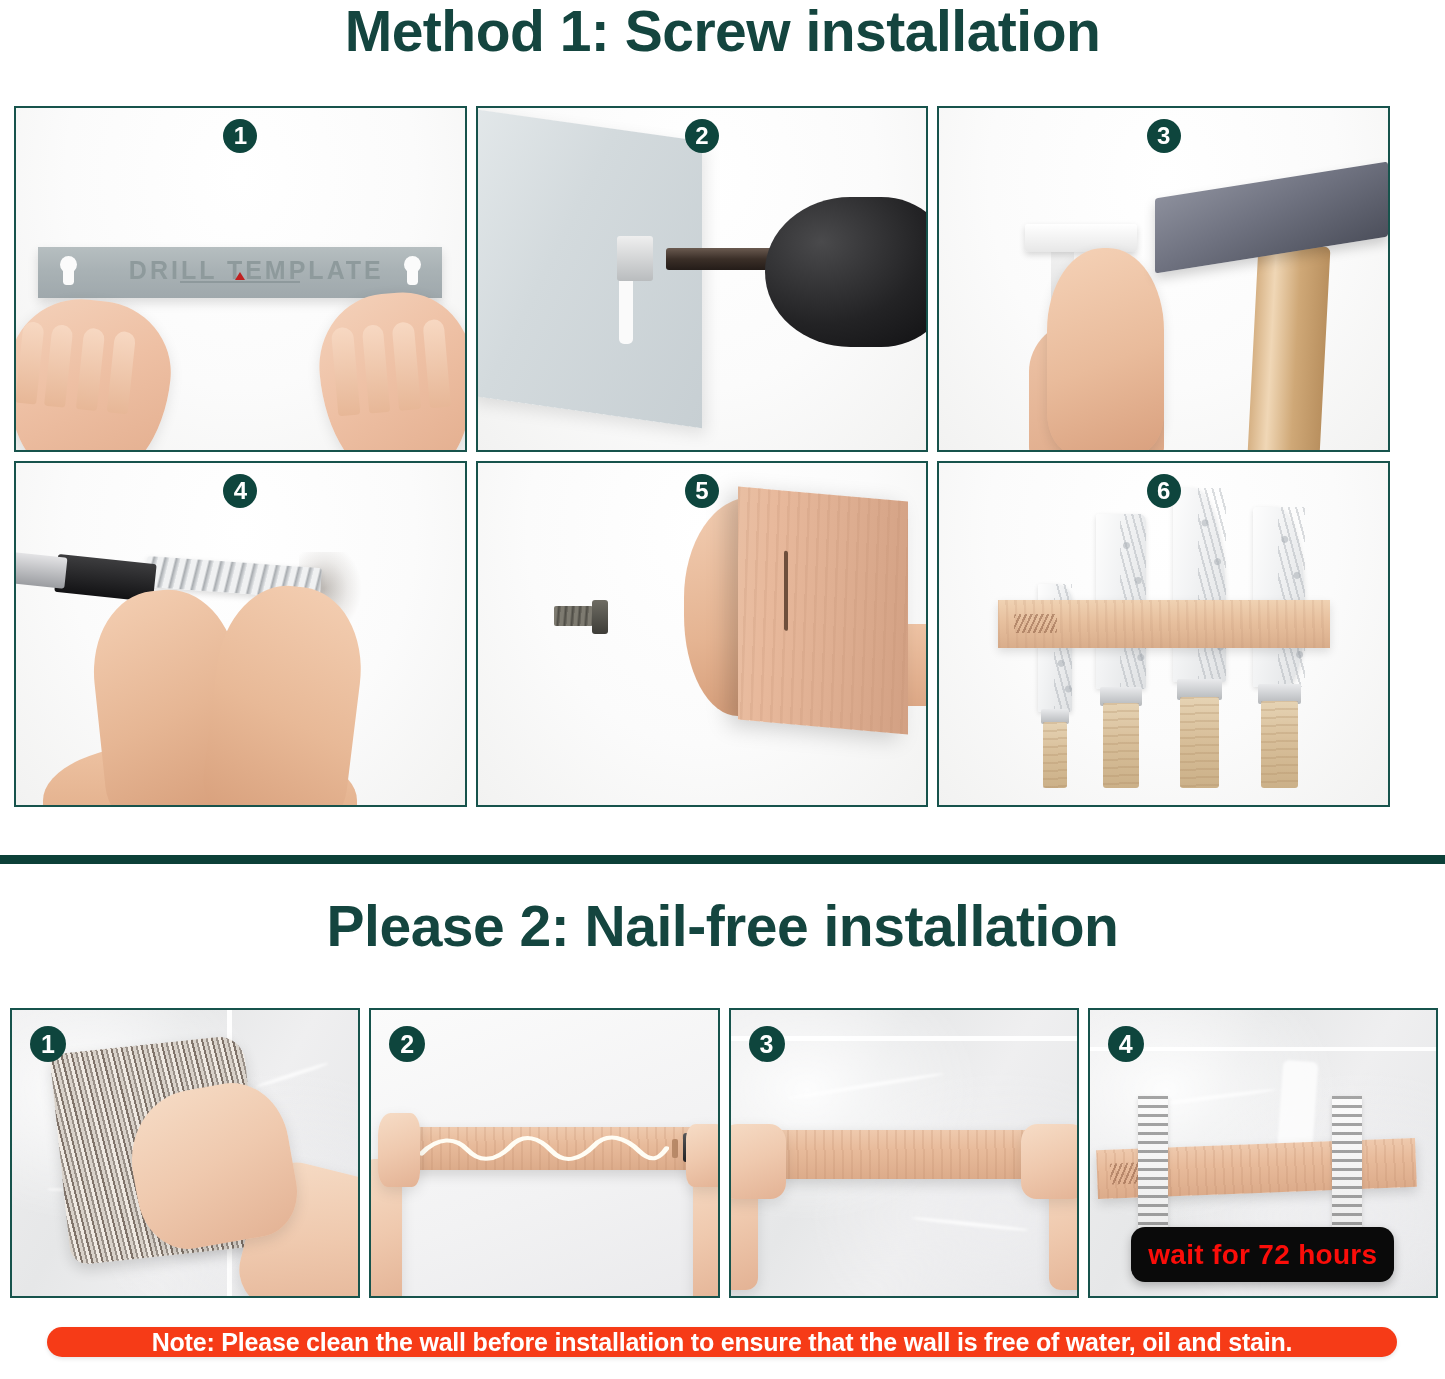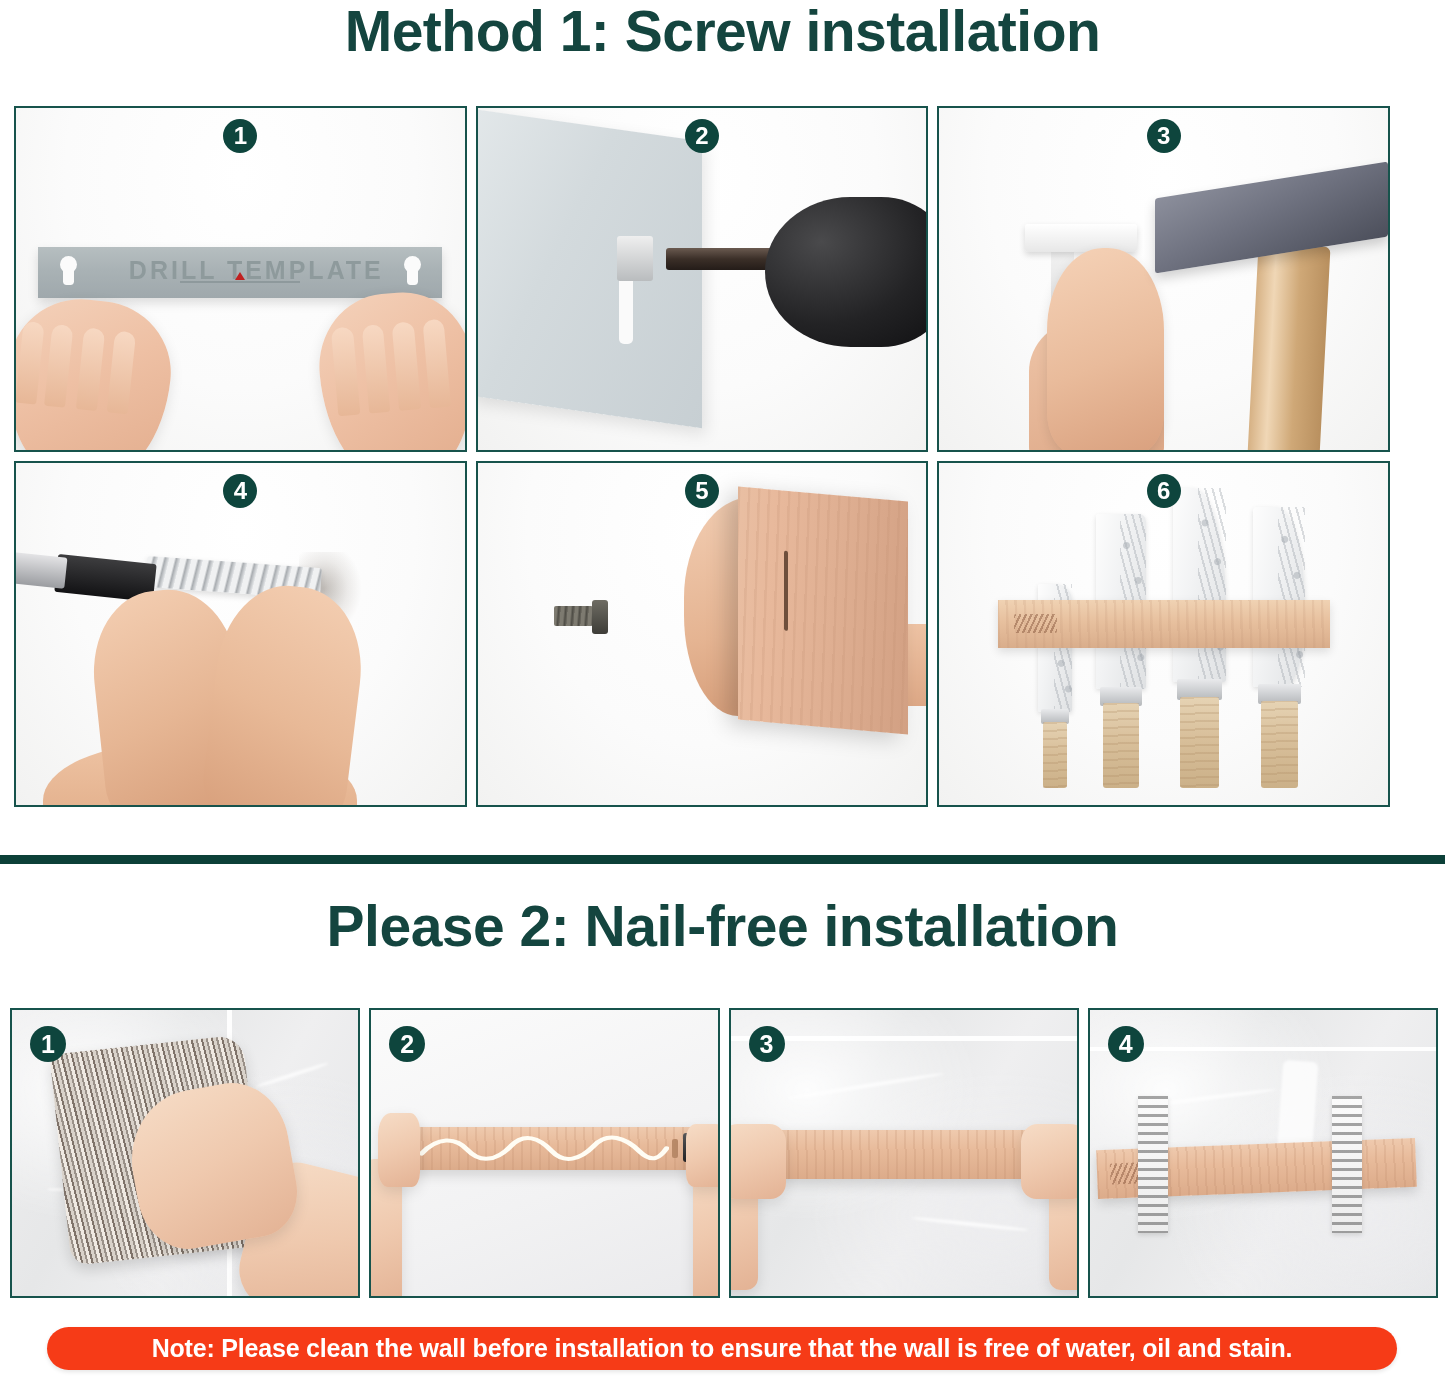--- a/index.html
+++ b/index.html
@@ -342,21 +342,21 @@
     display:flex;align-items:center;justify-content:center;
     box-shadow:0 4px 10px rgba(0,0,0,.25);
   }
   .wait-banner span{
     color:#fb0d09;font-size:28px;font-weight:700;letter-spacing:.3px;
     font-family:"Liberation Sans", sans-serif;
   }
 
   
   #note{
-    position:absolute;left:47px;top:1327px;width:1350px;height:43px;
+    position:absolute;left:47px;top:1327px;width:1350px;height:30px;
     background:#f63b17;border-radius:24px;
     display:flex;align-items:center;justify-content:center;
     box-shadow:0 2px 4px rgba(0,0,0,.10);
   }
   #note span{
     color:#ffffff;font-size:25px;font-weight:700;letter-spacing:-0.2px;
     font-family:"Liberation Sans", sans-serif;white-space:nowrap;
   }
 </style>
 </head>
@@ -562,20 +562,23 @@
         <div class="plank" id="m2p4-plank">
           <div class="grain"></div>
           <div class="rack-logo" style="left:4%;top:28%;width:11%;height:44%;"></div>
         </div>
         <div class="tape" style="left:14%">
           <div class="cn"></div>
         </div>
         <div class="tape" style="left:70%">
           <div class="cn"></div>
         </div>
+        <div class="wait-banner">
+          <span>wait for 72 hours</span>
+        </div>
       </div>
       <div class="badge top-left">4</div>
     </div>
 
   </div>
 
   <div id="note">
     <span>Note: Please clean the wall before installation to ensure that the wall is free of water, oil and stain.</span>
   </div>
 

